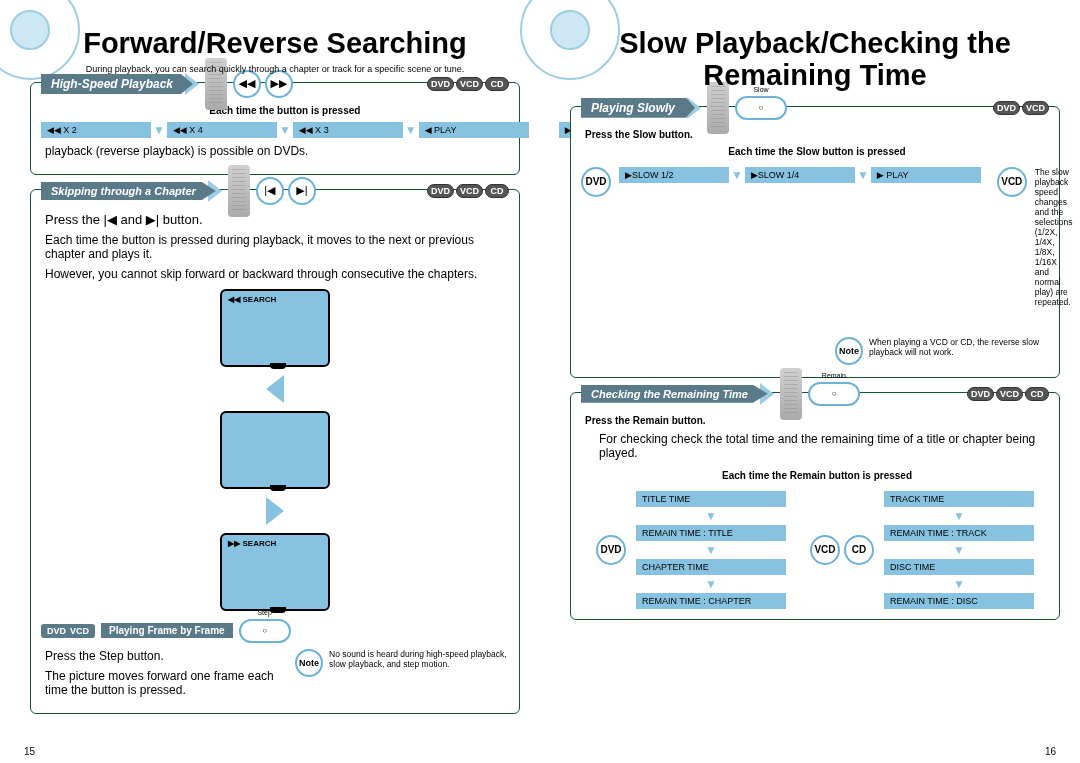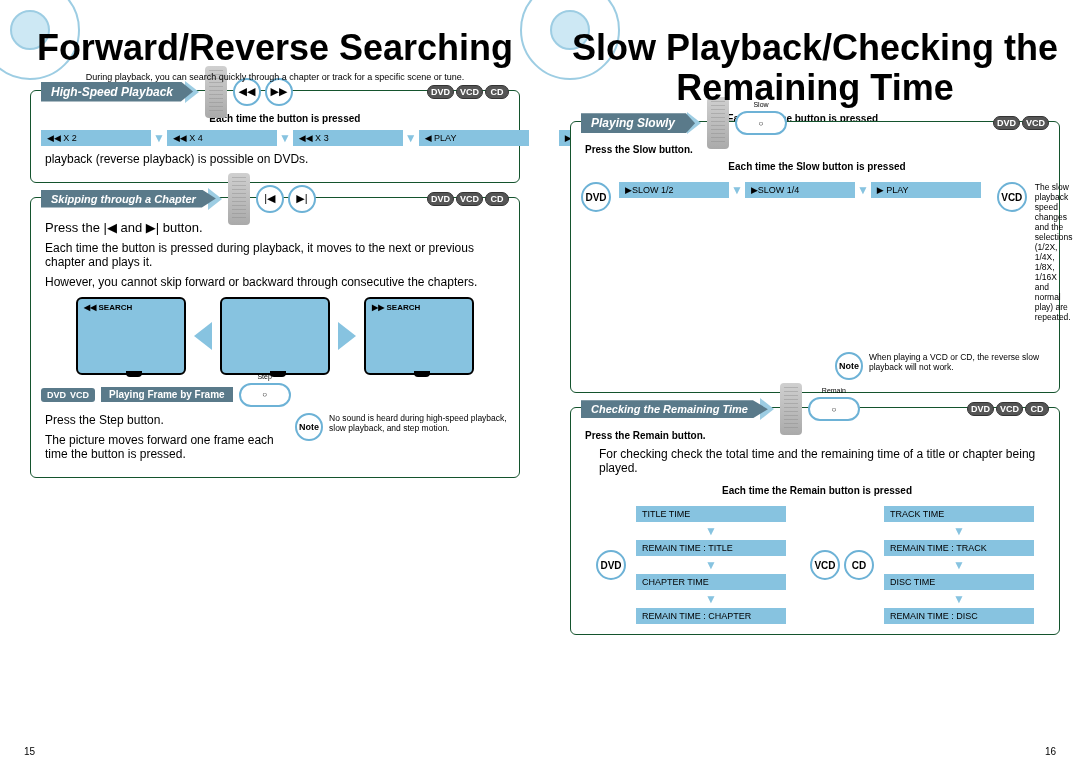--- a/index.html
+++ b/index.html
@@ -30,21 +30,21 @@
     width: 120px;
     height: 120px;
     z-index: 0;
   }
   .disc-bg .ring {
     position: absolute;
     border-radius: 50%;
     border: 2px solid #9dcde3;
   }
   .title {
-    font-size: 36px;
+    font-size: 29px;
     font-weight: bold;
     text-align: center;
     position: relative;
     z-index: 2;
     line-height: 1.1;
     margin-top: 18px;
     margin-bottom: 4px;
   }
   .subtitle {
     font-size: 9px;
@@ -153,21 +153,21 @@
     font-size:9px;
     padding:3px 6px;
     width:110px;
     display:flex;align-items:center;gap:6px;
   }
   .step-box.wide { width:150px; }
   .down-arrow {
     color:#87c3e0; font-size:12px;
   }
   .tiny { font-size:12px; margin:6px 4px; }
-  .tv-row { display:flex; align-items:center; justify-content:center; gap:8px; margin:8px 0;}
+  .tv-row { display:flex; align-items:center; justify-content:center; gap:8px; margin:8px 0;flex-direction:column;}
   .tv {
     width:110px; height:78px;
     background:#87c3e0;
     border:2px solid #000;
     border-radius:6px;
     position:relative;
   }
   .tv::after {
     content:"";
     position:absolute;

